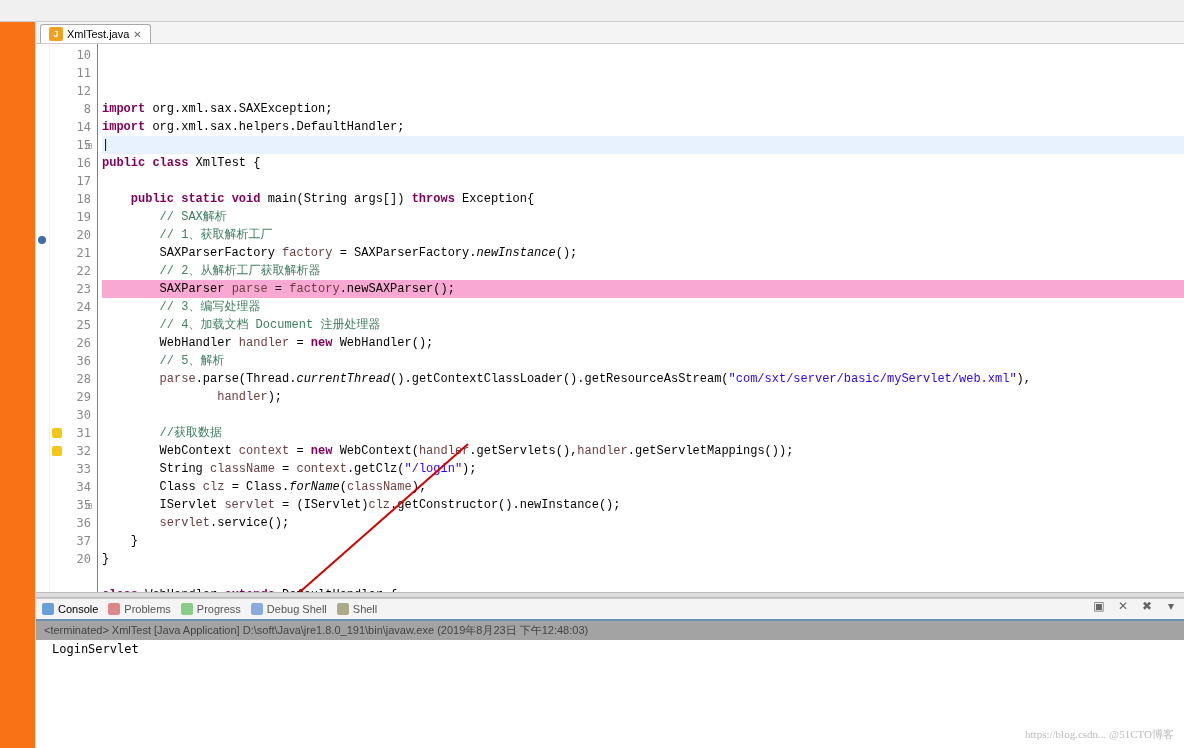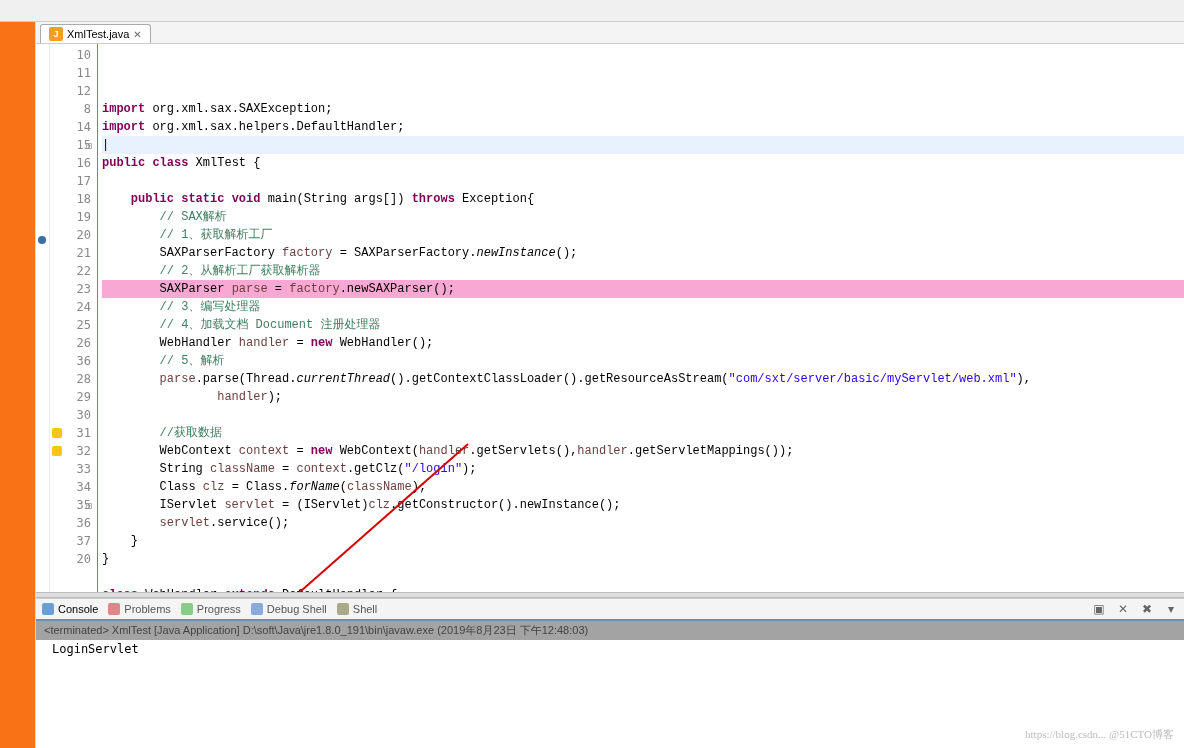--- a/index.html
+++ b/index.html
@@ -26,21 +26,21 @@
   .kw { color:#7f0055; font-weight:bold; }
   .comment { color:#3f7f5f; }
   .str { color:#2a00ff; }
   .method-i { font-style: italic; color:#000; }
   .var { color:#6a3e3e; }
   .hl-current { background:#e8f2fe; }
   .hl-step { background:#f9a8d4; }
   .arrow-overlay { position:absolute; pointer-events:none; left:0; top:0; width:100%; height:100%; }
   .bottom-splitter { height: 6px; background:#ddd; border-top:1px solid #bbb; border-bottom:1px solid #bbb; }
   .console-pane { height: 150px; display:flex; flex-direction:column; border-top:1px solid #ccc; }
-  .console-tabs { height:22px; background:#f4f4f4; display:flex; align-items:center; padding:0 6px; gap:10px; font-size:11px; color:#555; border-bottom:2px solid #6a8fb5; }
+  .console-tabs { height:22px; background:#f4f4f4; display:flex; padding:0 6px; gap:10px; font-size:11px; color:#555; border-bottom:2px solid #6a8fb5; }
   .console-tabs .ctab { display:flex; align-items:center; gap:4px; }
   .console-tabs .ctab.active { color:#000; }
   .console-tabs .ctab .ci { width:12px; height:12px; border-radius:2px; display:inline-block; }
   .console-tabs .spacer { flex:1; }
   .console-tabs .tool-ico { width:14px; height:14px; color:#666; display:flex; align-items:center; justify-content:center; font-size:12px; }
   .console-header-line { font-size:11px; color:#444; padding:2px 8px; background:#a3a3a3; }
   .console-output { flex:1; background:#fff; padding:2px 8px; font-family: Consolas, monospace; font-size:12px; color:#000;margin-left:8px; }
   .watermark { position:absolute; right:10px; bottom:6px; color:#bbb; font-size:11px; pointer-events:none;font-family:Liberation Serif, serif; }
 </style>
 </head>

